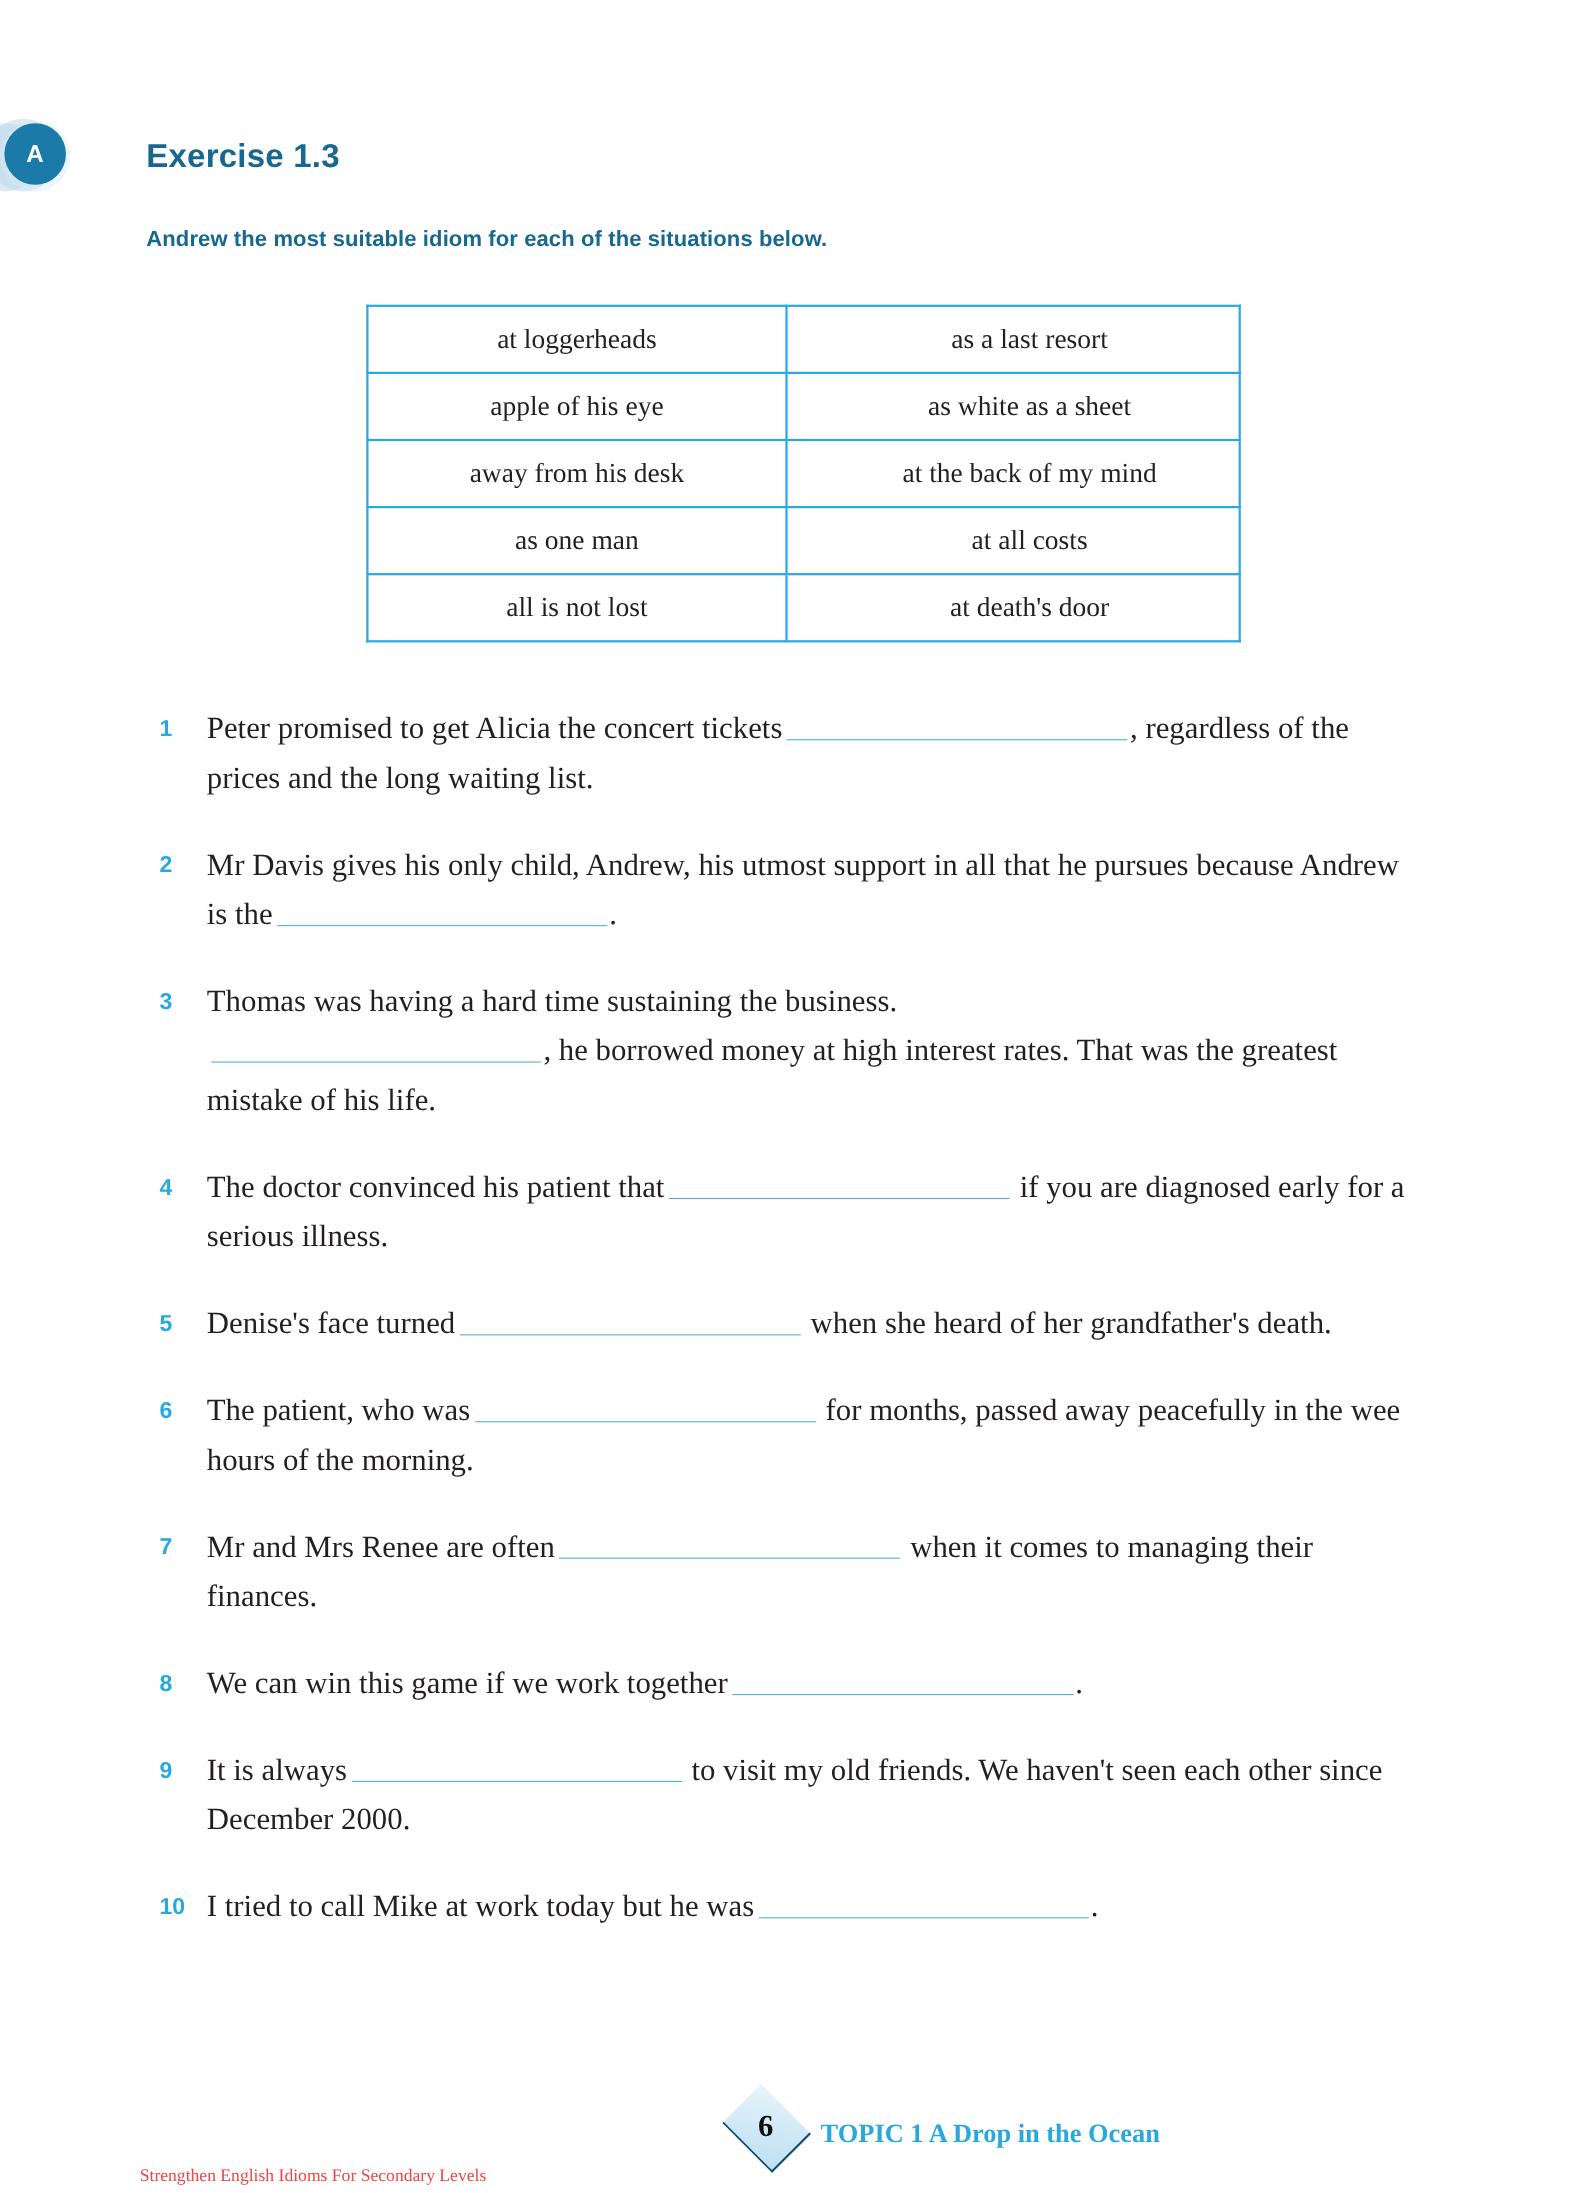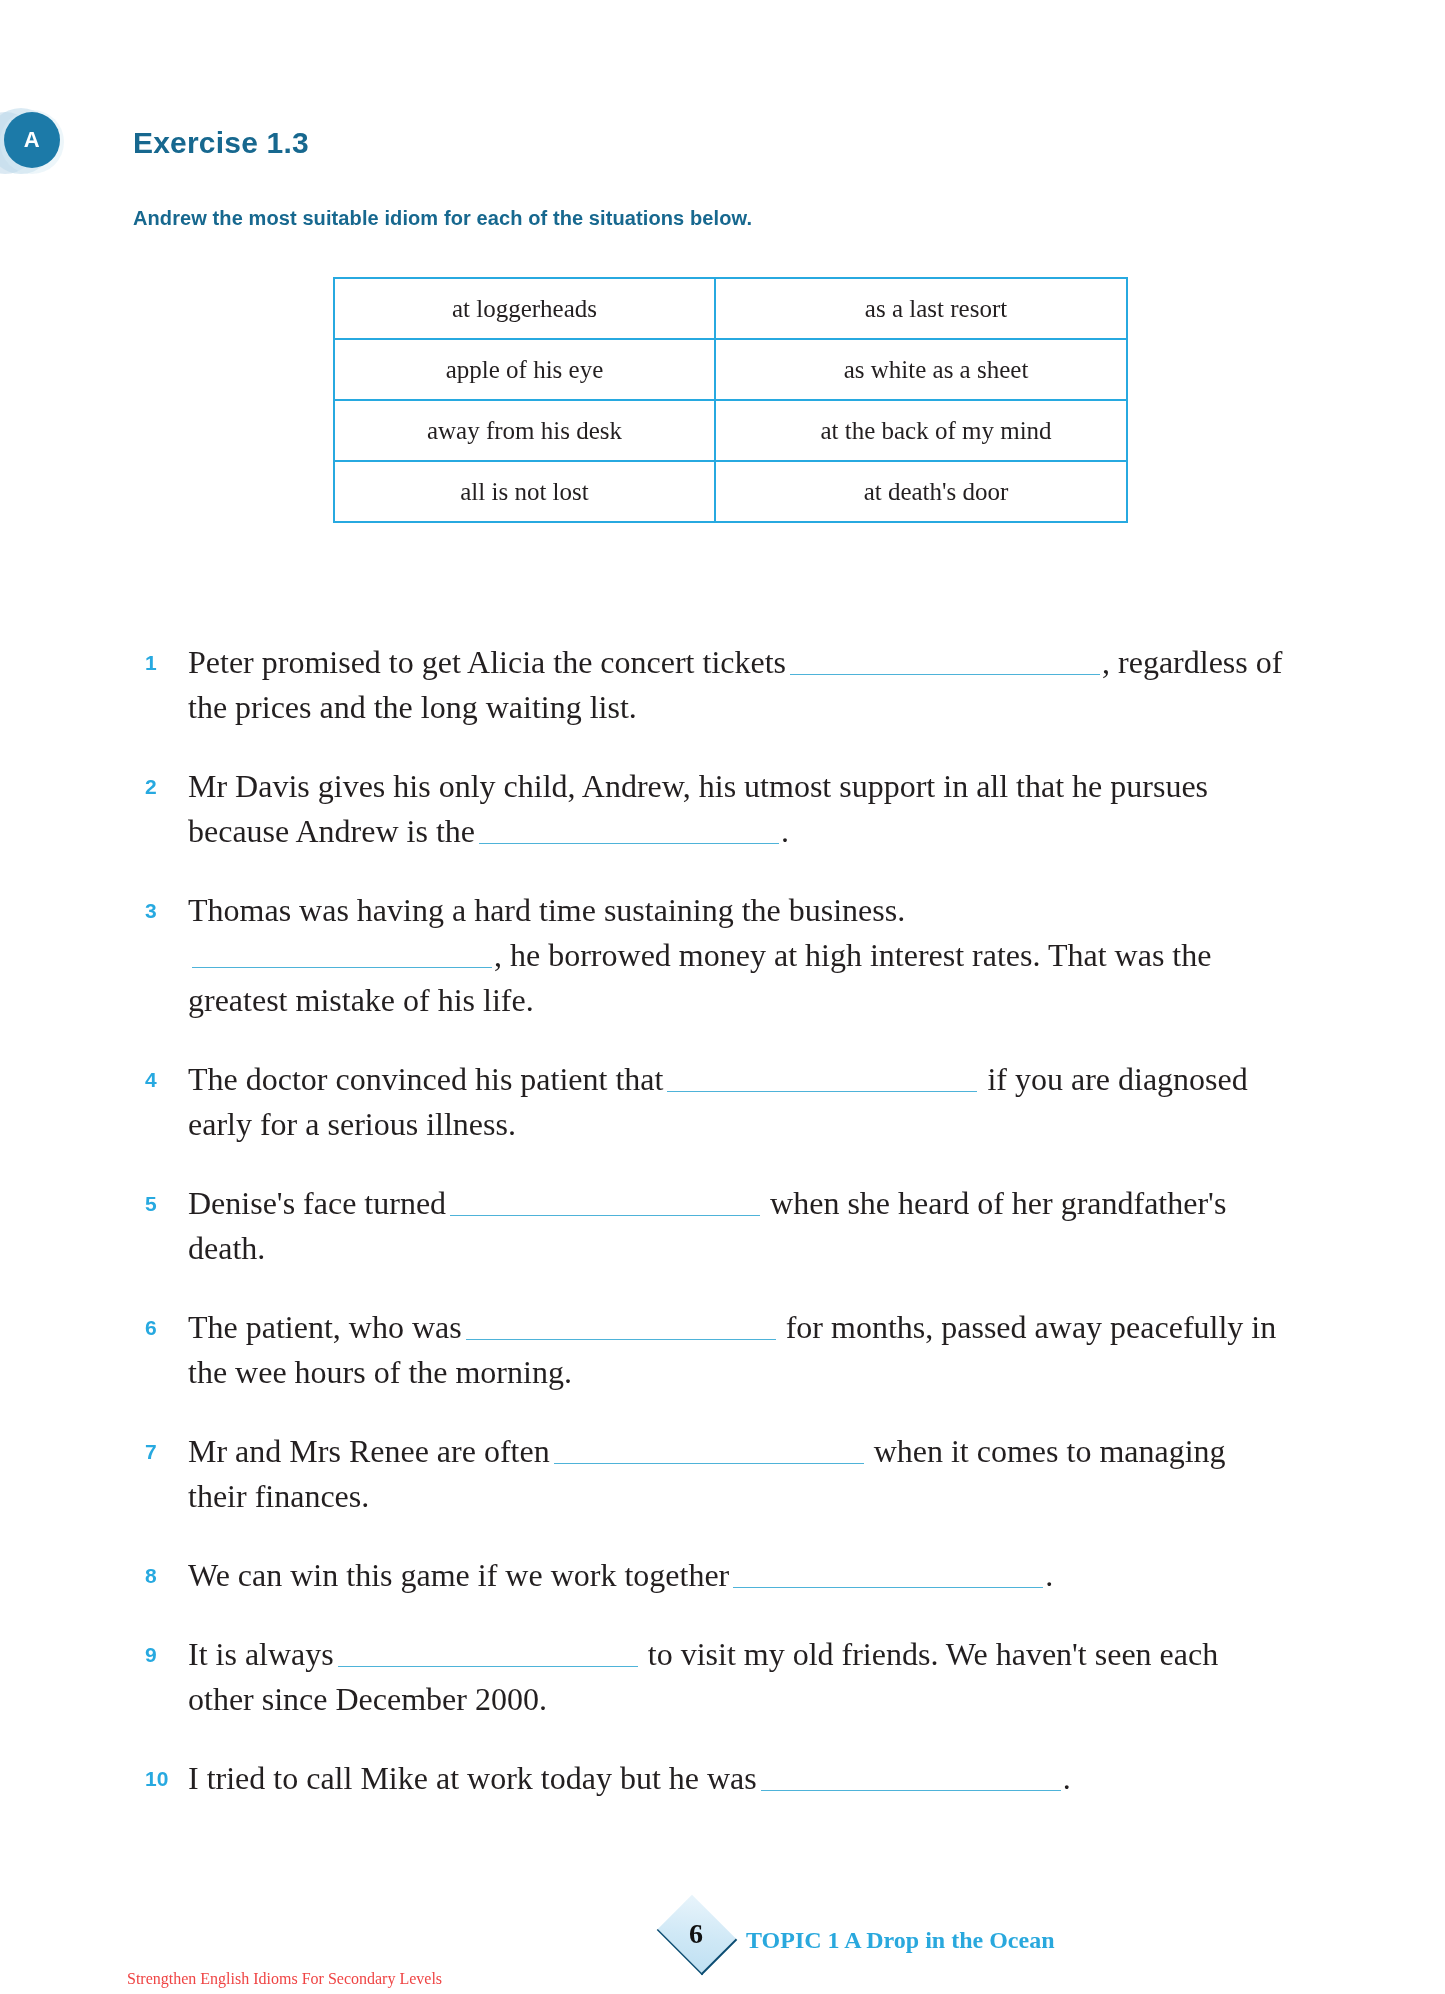--- a/index.html
+++ b/index.html
@@ -110,21 +110,21 @@
     flex: 0 0 43px;
     font-family: "Liberation Sans", sans-serif;
     font-weight: bold;
     font-size: 21px;
     color: #27a9e0;
     line-height: 45px;
     text-align: left;
   }
   .q-body {
     flex: 1 1 auto;
-    font-size: 32px;
+    font-size: 28px;
     line-height: 45px;
     color: #231f20;
   }
   .blank {
     display: inline-block;
     border-bottom: 1.6px solid #4eb3d9;
     vertical-align: baseline;
     height: 22px;
     margin: 0 2px -2px 4px;
   }
@@ -212,20 +212,24 @@
       </tr>
       <tr>
         <td class="col-left">apple of his eye</td>
         <td class="col-right">as white as a sheet</td>
       </tr>
       <tr>
         <td class="col-left">away from his desk</td>
         <td class="col-right">at the back of my mind</td>
       </tr>
       <tr>
+        <td class="col-left">as one man</td>
+        <td class="col-right">at all costs</td>
+      </tr>
+      <tr>
         <td class="col-left">all is not lost</td>
         <td class="col-right">at death's door</td>
       </tr>
     </tbody>
 </table>
 
 <div class="questions">
     <div class="q-item">
       <div class="q-num">1</div>
       <div class="q-body"><span>Peter promised to get Alicia the concert tickets</span><span class="blank w-long"></span><span>, regardless of the prices and the long waiting list.</span></div>

